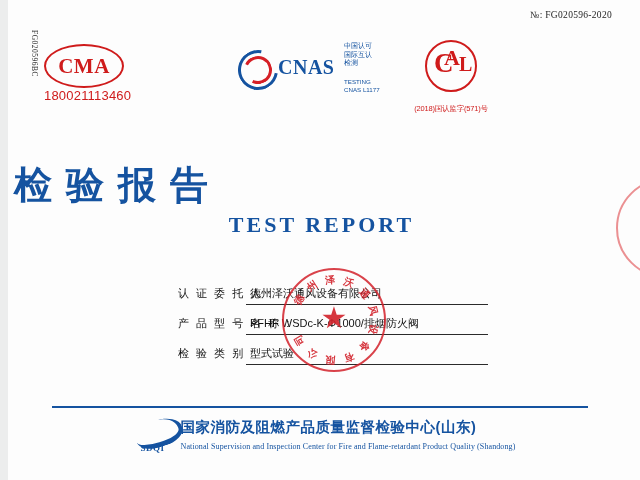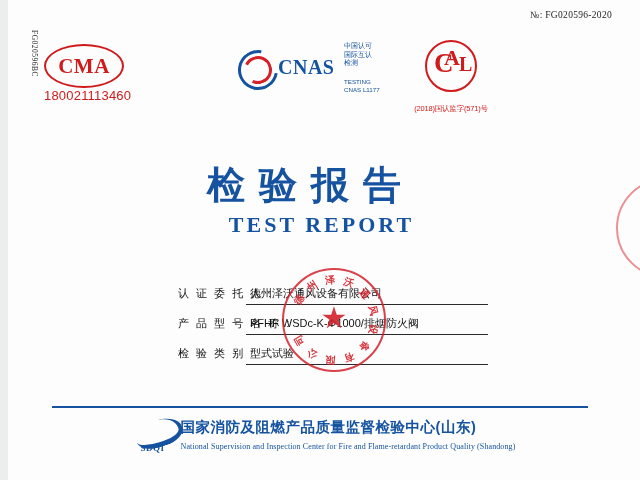--- a/index.html
+++ b/index.html
@@ -279,21 +279,21 @@
     white-space: nowrap;
     font-family: "Liberation Sans", sans-serif;
   }
 
   
   .title-cn {
     position: absolute;
     top: 160px;
     left: 0;
     width: 608px;
-    text-align: center;
+    text-align: left;
     font-size: 38px;
     font-weight: bold;
     letter-spacing: 14px;
     color: #1553a0;
     font-family: "Liberation Serif", serif;
     text-indent: 14px;
   }
   .title-en {
     position: absolute;
     top: 212px;

